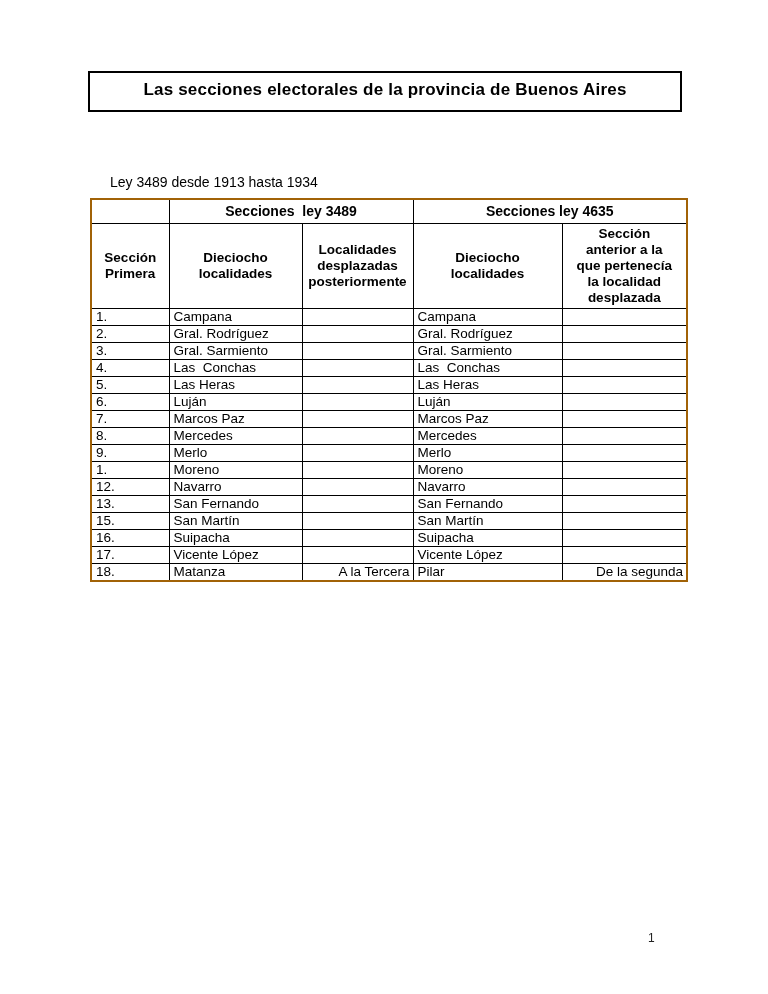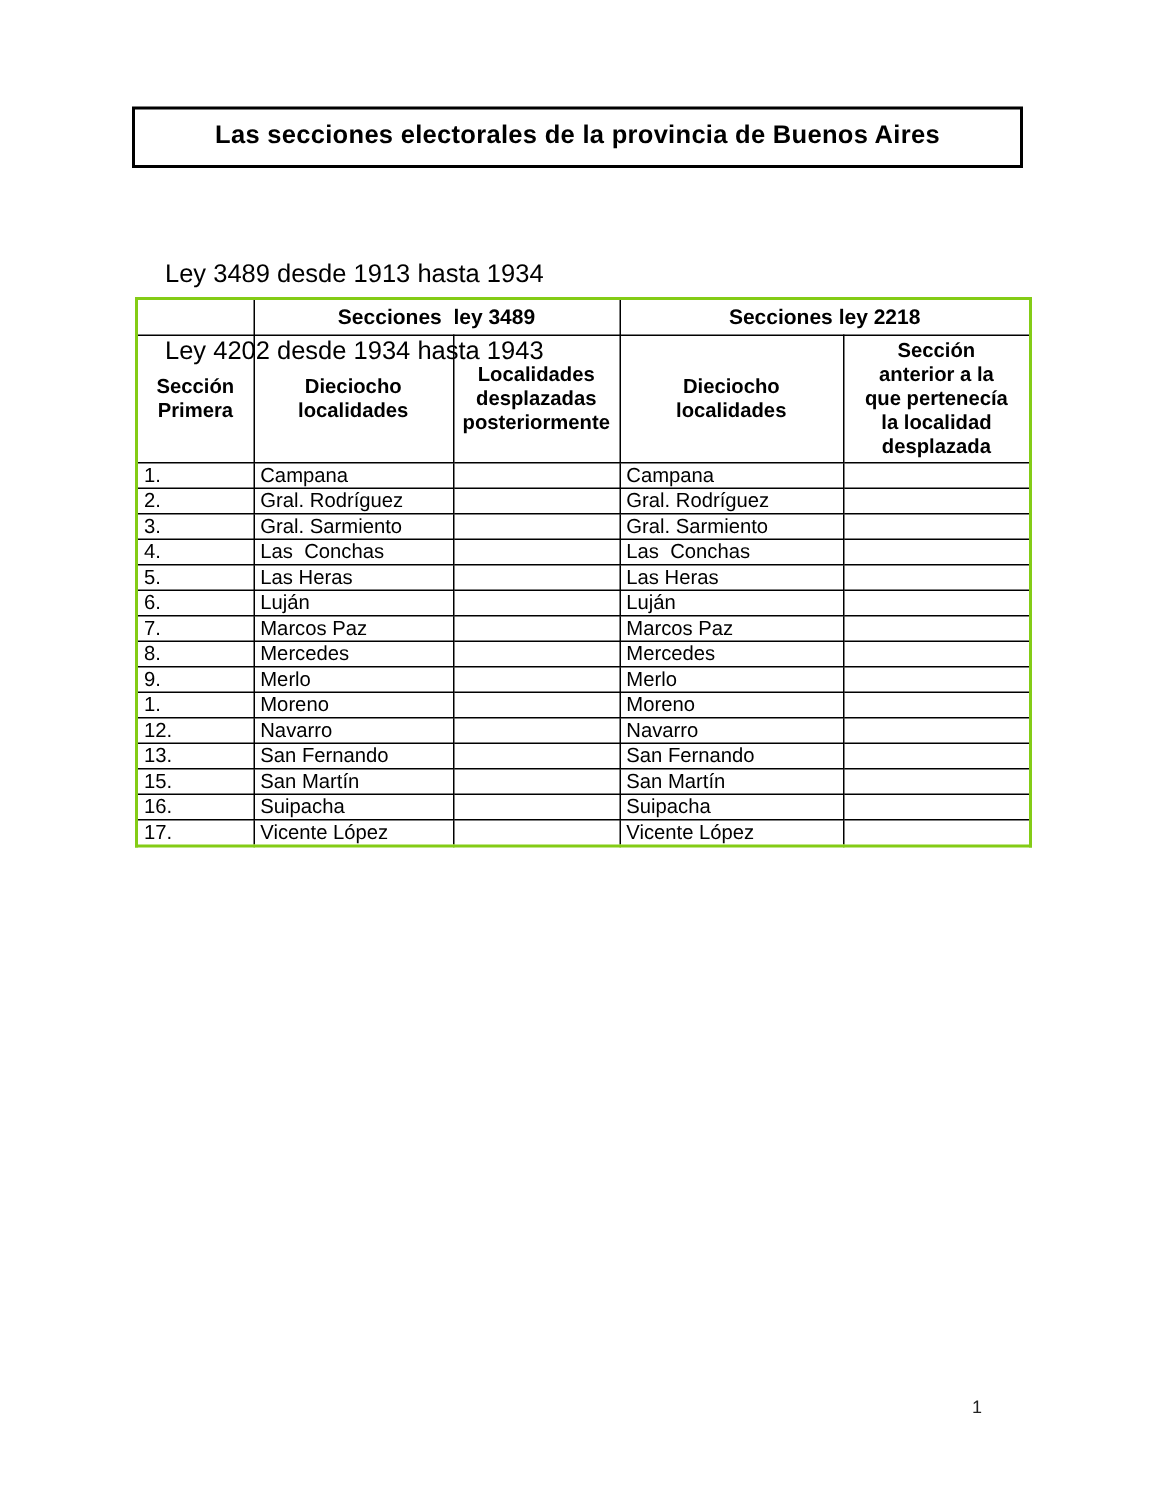--- a/index.html
+++ b/index.html
@@ -29,32 +29,32 @@
   .title-box .title-text {
     font-size: 17px;
     font-weight: bold;
     letter-spacing: 0.2px;
     white-space: pre-wrap;
   }
   .laws {
     position: absolute;
     left: 110px;
     top: 140px;
-    font-size: 17px;
+    font-size: 14px;
     line-height: 17px;
     white-space: pre-wrap;
   }
   table.sections {
     position: absolute;
     left: 90px;
     top: 198px;
     width: 596px;
     table-layout: fixed;
     border-collapse: collapse;
-    border: 2px solid #84cc16;
+    border: 2px solid #a16207;
     font-size: 13.5px;
     padding-left: 40px;
   }
   table.sections th, table.sections td {
     border: 1px solid #000000;
     white-space: pre-wrap;
     overflow: hidden;
   }
   th.group {
     height: 24px;
@@ -95,36 +95,35 @@
 <body>
 
 <div class="page">
 
   <div class="title-box">
     <span class="title-text">Las secciones electorales de la provincia de Buenos Aires</span>
   </div>
 
   <div class="laws">
     <div>Ley 3489 desde 1913 hasta 1934</div>
-    <div>Ley 4202 desde 1934 hasta 1943</div>
   </div>
 
   <table class="sections">
     <colgroup>
       <col style="width:78px">
       <col style="width:133px">
       <col style="width:111px">
       <col style="width:149px">
       <col style="width:125px">
     </colgroup>
     <thead>
       <tr>
         <th class="group"></th>
         <th class="group" colspan="2">Secciones  ley 3489</th>
-        <th class="group" colspan="2">Secciones ley 2218</th>
+        <th class="group" colspan="2">Secciones ley 4635</th>
       </tr>
       <tr>
         <th class="colhead">Sección
 Primera</th>
         <th class="colhead">Dieciocho
 localidades</th>
         <th class="colhead">Localidades
 desplazadas
 posteriormente</th>
         <th class="colhead">Dieciocho
@@ -235,18 +234,25 @@
           <td>Suipacha</td>
           <td class="right"></td>
         </tr>
         <tr>
           <td>17.</td>
           <td>Vicente López</td>
           <td class="right"></td>
           <td>Vicente López</td>
           <td class="right"></td>
         </tr>
+        <tr>
+          <td>18.</td>
+          <td>Matanza</td>
+          <td class="right">A la Tercera</td>
+          <td>Pilar</td>
+          <td class="right">De la segunda</td>
+        </tr>
       </tbody>
   </table>
 
   <div class="page-number">1</div>
 
 </div>
 
 </body></html>

